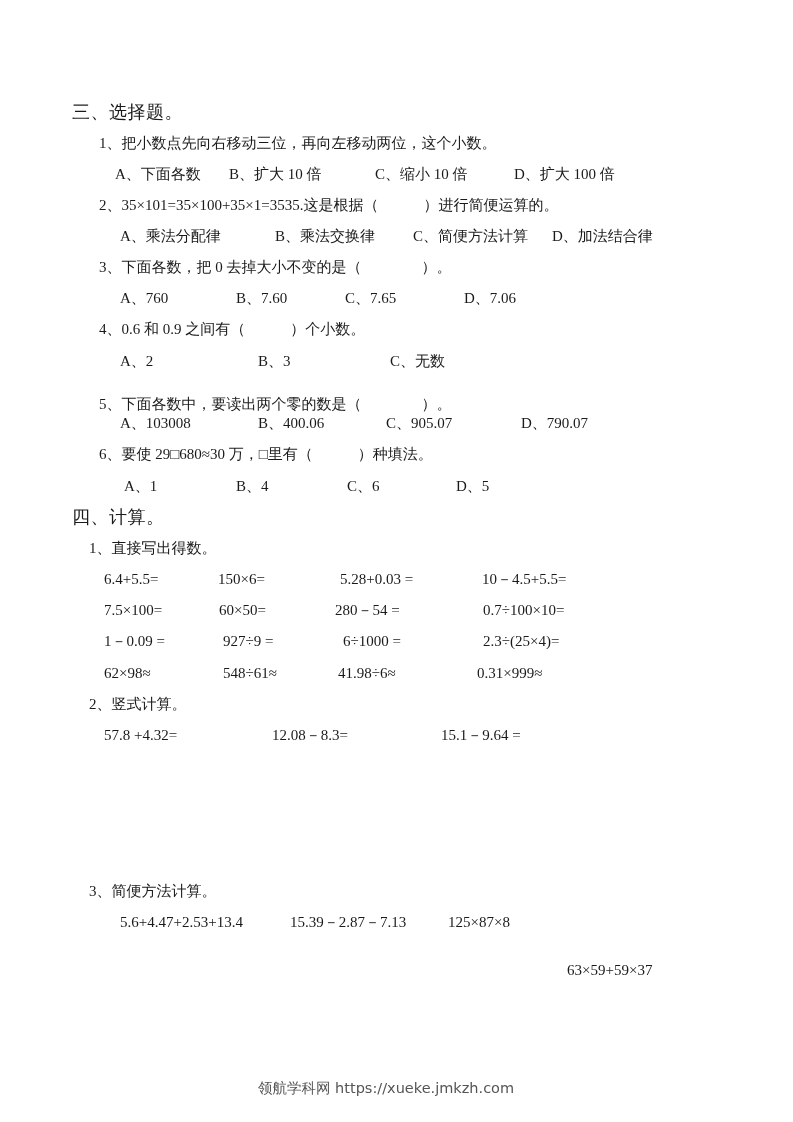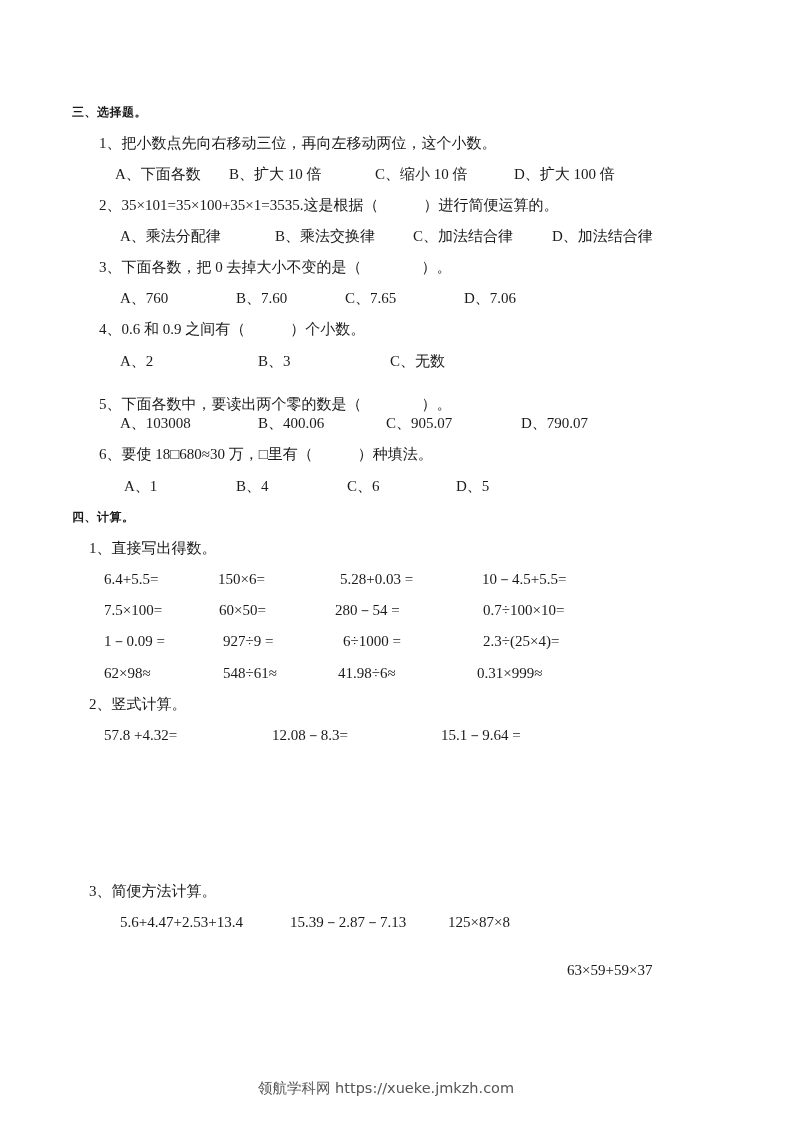--- a/index.html
+++ b/index.html
@@ -15,23 +15,23 @@
       font-family: "Liberation Serif", "DejaVu Serif", serif;
       color: #1a1a1a;
     }
     .abs {
       position: absolute;
       white-space: nowrap;
       font-size: 15px;
       line-height: 18px;
     }
     .section-title {
-      font-weight: bold;
+      font-weight: normal;
       font-family: "DejaVu Sans", "Liberation Sans", sans-serif;
-      font-size: 12px;
+      font-size: 18px;
       letter-spacing: 0.5px;
     }
     .q { font-size: 15px; }
     .opt { font-size: 15px; }
     .calc { font-size: 15px; }
     .footer {
       font-family: "DejaVu Sans", "Liberation Sans", sans-serif;
       font-size: 14.5px;
       color: #555555;
     }
@@ -43,41 +43,41 @@
 
 <div class="abs q" style="left:99px; top:134px;">1、把小数点先向右移动三位，再向左移动两位，这个小数。</div>
 <div class="abs opt" style="left:115px; top:165px;">A、下面各数</div>
 <div class="abs opt" style="left:229px; top:165px;">B、扩大 10 倍</div>
 <div class="abs opt" style="left:375px; top:165px;">C、缩小 10 倍</div>
 <div class="abs opt" style="left:514px; top:165px;">D、扩大 100 倍</div>
 
 <div class="abs q" style="left:99px; top:196px;">2、35×101=35×100+35×1=3535.这是根据（　　　）进行简便运算的。</div>
 <div class="abs opt" style="left:120px; top:227px;">A、乘法分配律</div>
 <div class="abs opt" style="left:275px; top:227px;">B、乘法交换律</div>
-<div class="abs opt" style="left:413px; top:227px;">C、加法结合律</div>
+<div class="abs opt" style="left:413px; top:227px;">C、简便方法计算</div>
 <div class="abs opt" style="left:552px; top:227px;">D、加法结合律</div>
 
 <div class="abs q" style="left:99px; top:258px;">3、下面各数，把 0  去掉大小不变的是（　　　　）。</div>
 <div class="abs opt" style="left:120px; top:289px;">A、760</div>
 <div class="abs opt" style="left:236px; top:289px;">B、7.60</div>
 <div class="abs opt" style="left:345px; top:289px;">C、7.65</div>
 <div class="abs opt" style="left:464px; top:289px;">D、7.06</div>
 
 <div class="abs q" style="left:99px; top:320px;">4、0.6 和 0.9 之间有（　　　）个小数。</div>
 <div class="abs opt" style="left:120px; top:352px;">A、2</div>
 <div class="abs opt" style="left:258px; top:352px;">B、3</div>
 <div class="abs opt" style="left:390px; top:352px;">C、无数</div>
 
 <div class="abs q" style="left:99px; top:383px;margin-top:12px;">5、下面各数中，要读出两个零的数是（　　　　）。</div>
 <div class="abs opt" style="left:120px; top:414px;">A、103008</div>
 <div class="abs opt" style="left:258px; top:414px;">B、400.06</div>
 <div class="abs opt" style="left:386px; top:414px;">C、905.07</div>
 <div class="abs opt" style="left:521px; top:414px;">D、790.07</div>
 
-<div class="abs q" style="left:99px; top:445px;">6、要使 18□680≈30 万，□里有（　　　）种填法。</div>
+<div class="abs q" style="left:99px; top:445px;">6、要使 29□680≈30 万，□里有（　　　）种填法。</div>
 <div class="abs opt" style="left:124px; top:477px;">A、1</div>
 <div class="abs opt" style="left:236px; top:477px;">B、4</div>
 <div class="abs opt" style="left:347px; top:477px;">C、6</div>
 <div class="abs opt" style="left:456px; top:477px;">D、5</div>
 
 <div class="abs section-title" style="left:72px; top:508px;">四、计算。</div>
 
 <div class="abs q" style="left:89px; top:539px;">1、直接写出得数。</div>
 
 <div class="abs calc" style="left:104px; top:570px;">6.4+5.5=</div>

